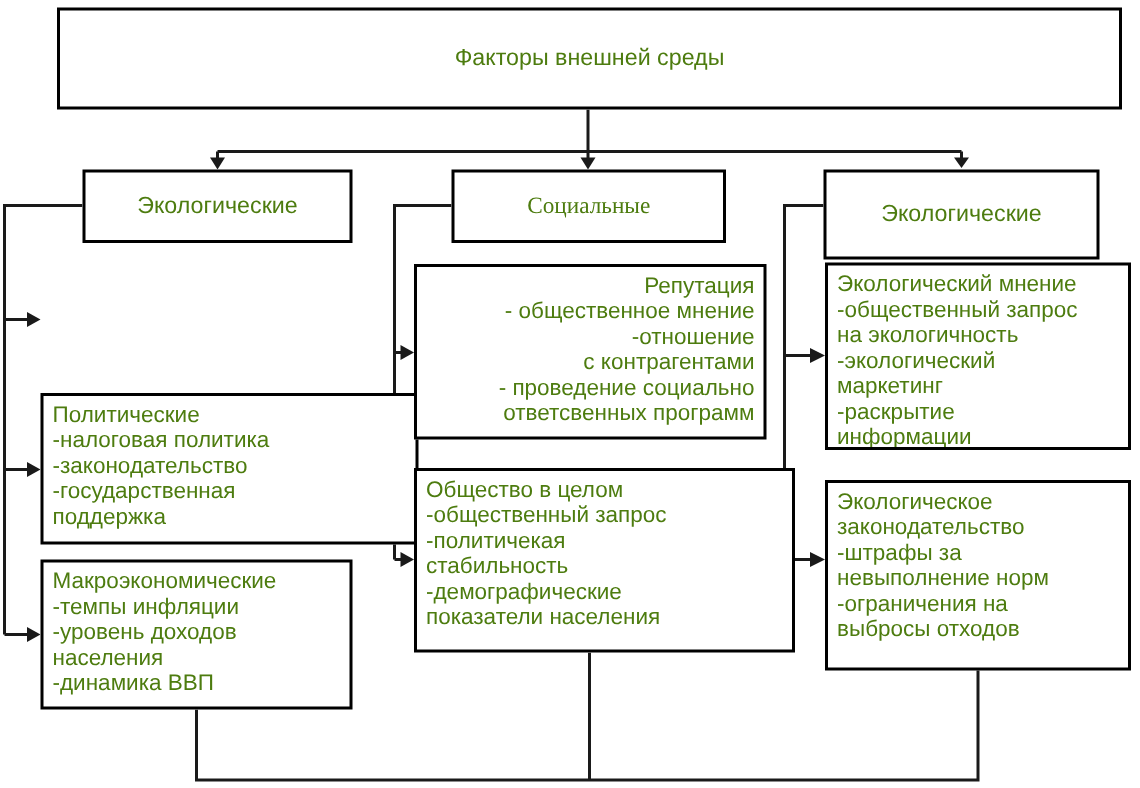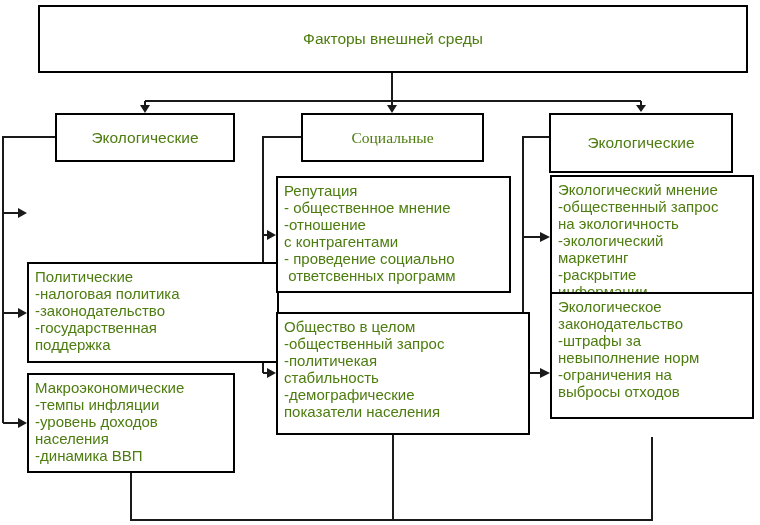--- a/index.html
+++ b/index.html
@@ -106,40 +106,40 @@
 -налоговая политика
 -законодательство
 -государственная
 поддержка</div>
   <div class="box node" style="left:27px; top:373px; width:208px; height:100px;">Макроэкономические
 -темпы инфляции
 -уровень доходов
 населения
 -динамика ВВП</div>
 
-  <div class="box node" style="left:276px; top:176px; width:235px; height:117px;">Репутация
+  <div class="box node" style="left:276px; top:176px; width:235px; height:117px;text-align:right;">Репутация
 - общественное мнение
 -отношение
 с контрагентами
 - проведение социально
  ответсвенных программ</div>
   <div class="box node" style="left:276px; top:312px; width:254px; height:123px;">Общество в целом
 -общественный запрос
 -политичекая
 стабильность
 -демографические
 показатели населения</div>
 
   <div class="box node" style="left:550px; top:175px; width:204px; height:125px;">Экологический мнение
 -общественный запрос
 на экологичность
 -экологический
 маркетинг
 -раскрытие
 информации</div>
-  <div class="box node" style="left:550px; top:292px; width:204px; height:127px;">Экологическое
+  <div class="box node" style="left:550px; top:320px; width:204px; height:127px;">Экологическое
 законодательство
 -штрафы за
 невыполнение норм
 -ограничения на
 выбросы отходов</div>
 
 </div>
 
 </body></html>

